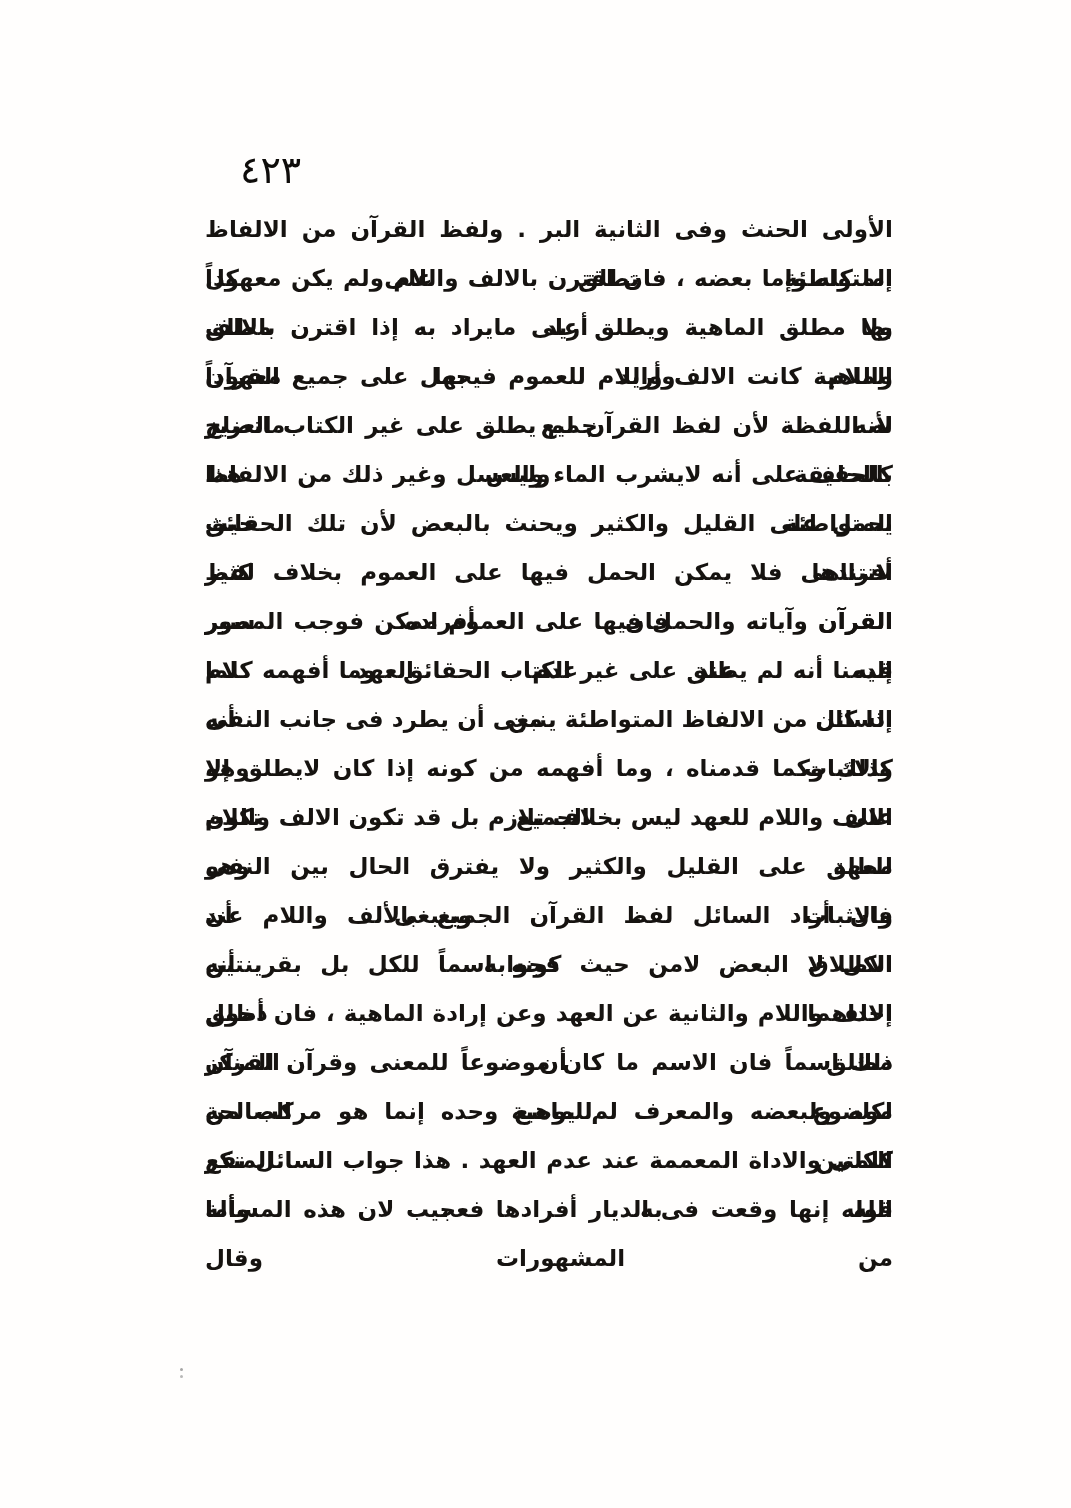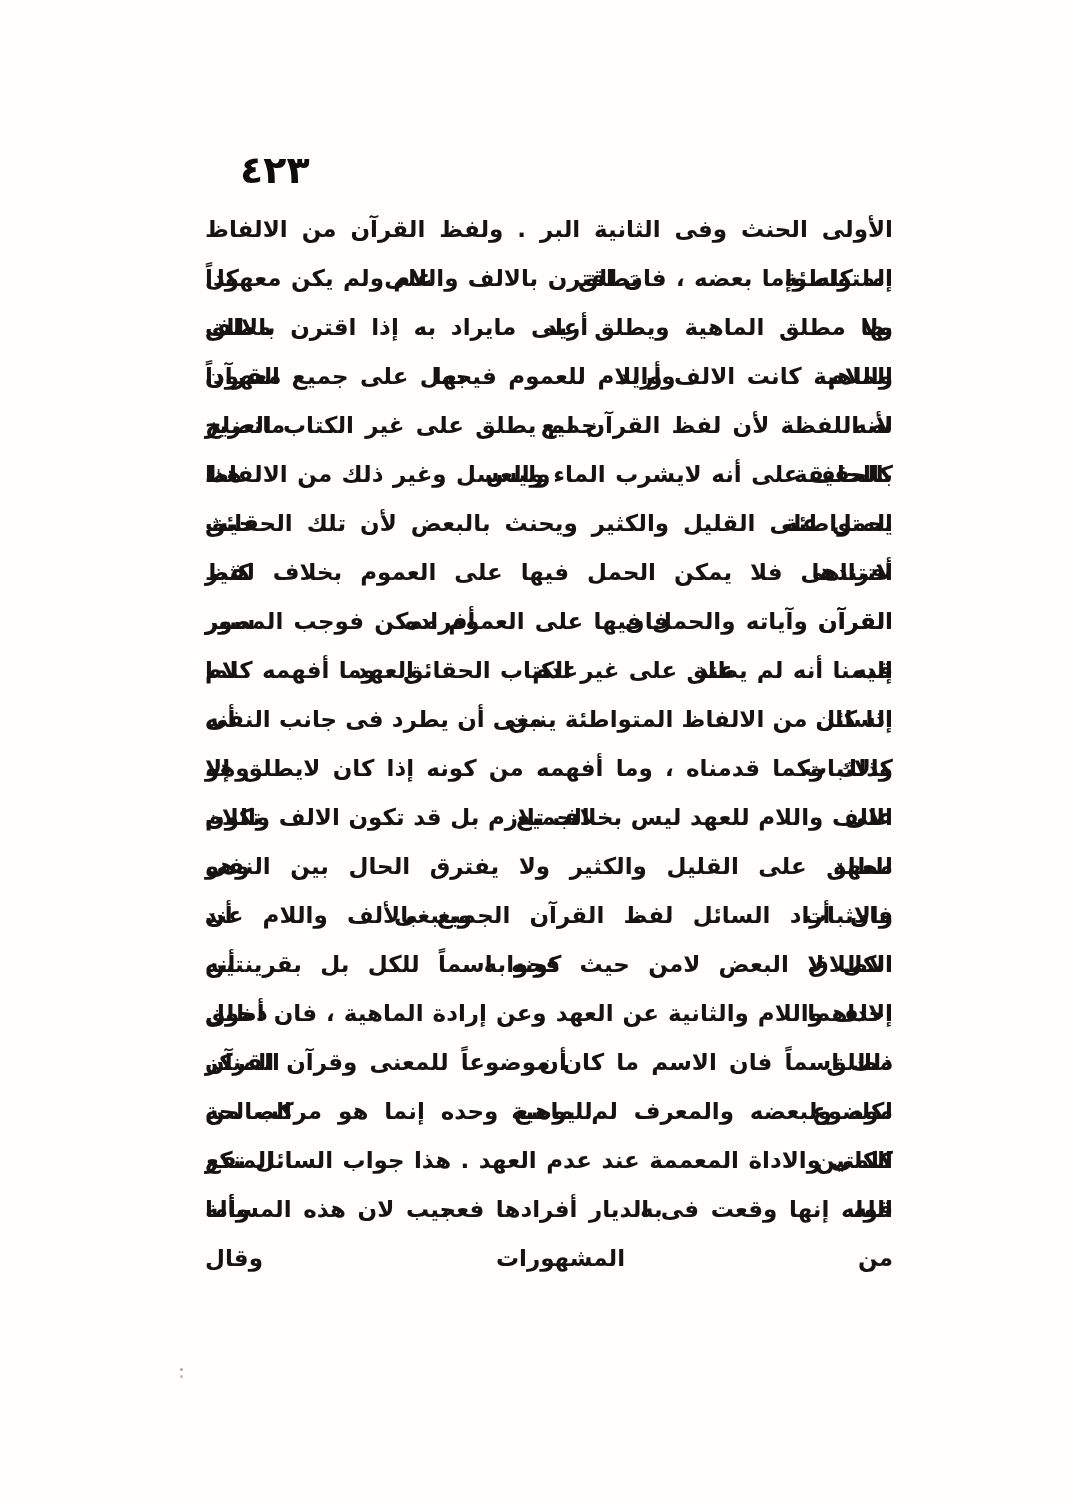--- a/index.html
+++ b/index.html
@@ -15,21 +15,21 @@
     overflow: hidden;
     font-family: "DejaVu Sans", sans-serif;
   }
   .page-number {
     position: absolute;
     top: 148px;
     left: 240px;
     width: 90px;
     direction: rtl;
     font-size: 38px;
-    font-weight: bold;
+    font-weight: normal;
     color: #0e0c0a;
     letter-spacing: 1px;
     text-align: left;
   }
   .text-block {
     position: absolute;
     top: 205px;
     left: 205px;
     width: 688px;
     direction: rtl;

